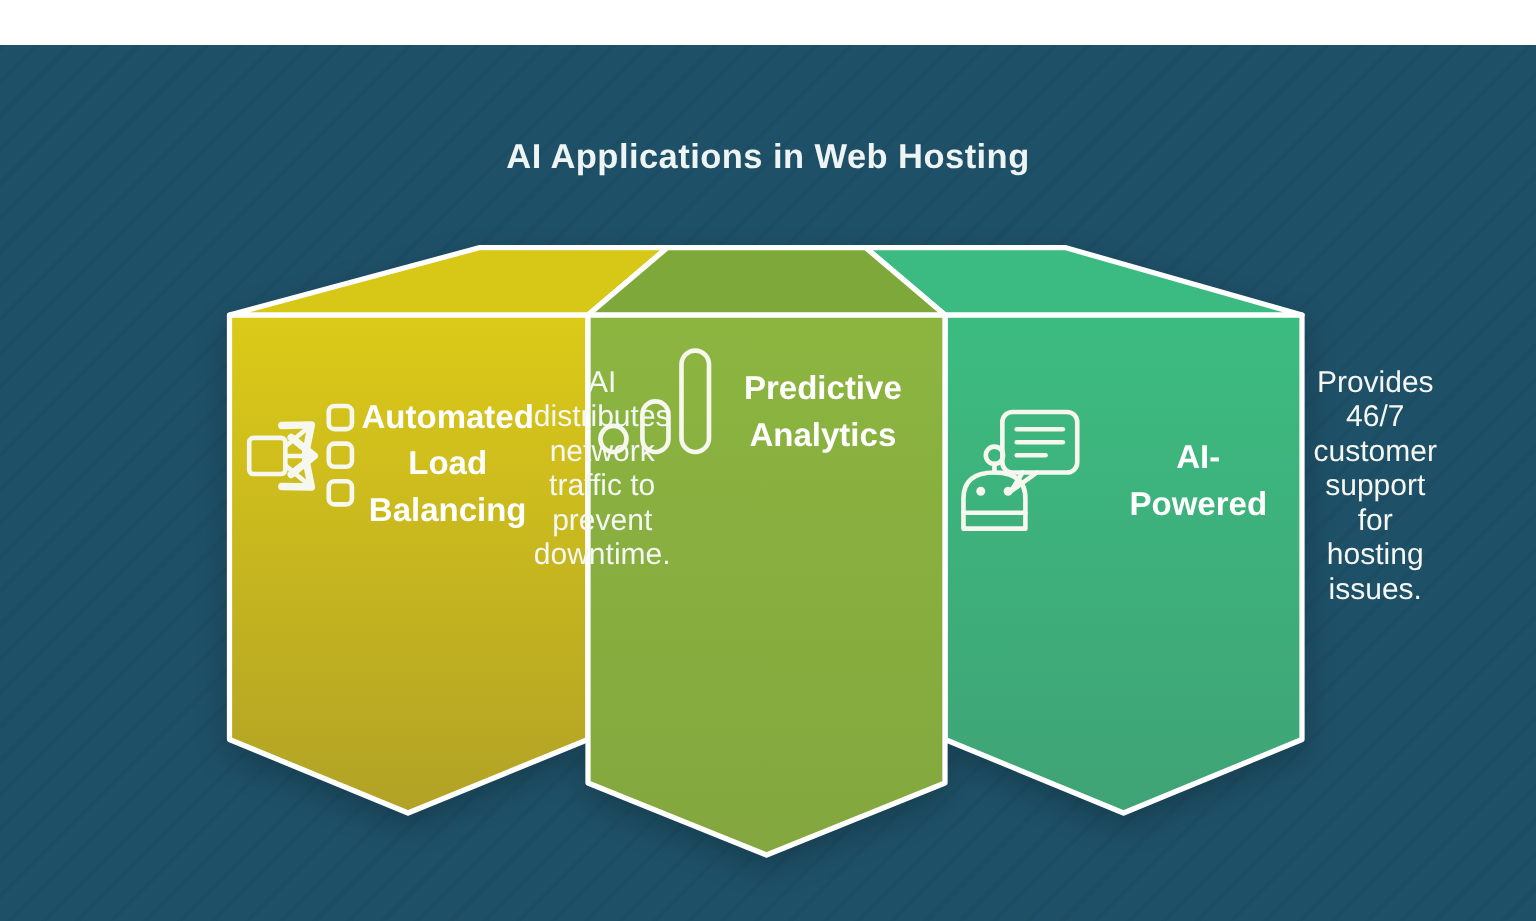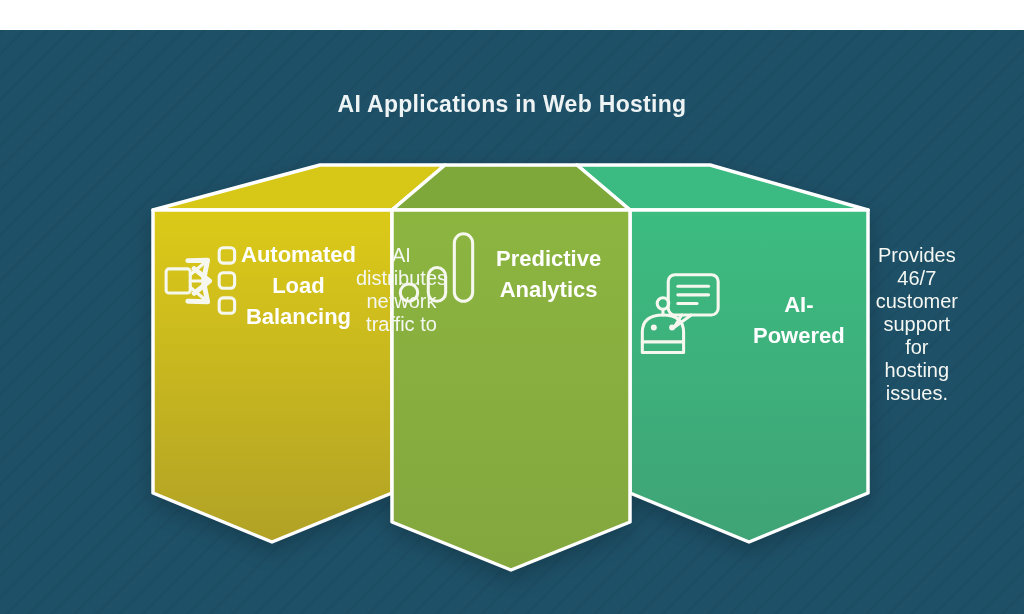--- a/index.html
+++ b/index.html
@@ -119,20 +119,21 @@
         <rect class="ic" x="68" y="61" width="16" height="16" rx="4"></rect>
       </svg>
     </div>
     <div class="card-heading">
       <div>Automated</div>
       <div>Load Balancing</div>
     </div>
     <div class="card-desc">
       <div>AI distributes</div>
       <div>network traffic to</div>
+      <div>prevent downtime.</div>
     </div>
   </div>
 
   <div class="card card-2">
     <div class="icon-box">
       <svg width="88" height="82" viewBox="0 0 90 85">
         <circle class="ic" cx="17" cy="67" r="9"></circle>
         <rect class="ic" x="37" y="41" width="18" height="35" rx="9"></rect>
         <rect class="ic" x="64" y="6" width="19" height="70" rx="9.5"></rect>
       </svg>

